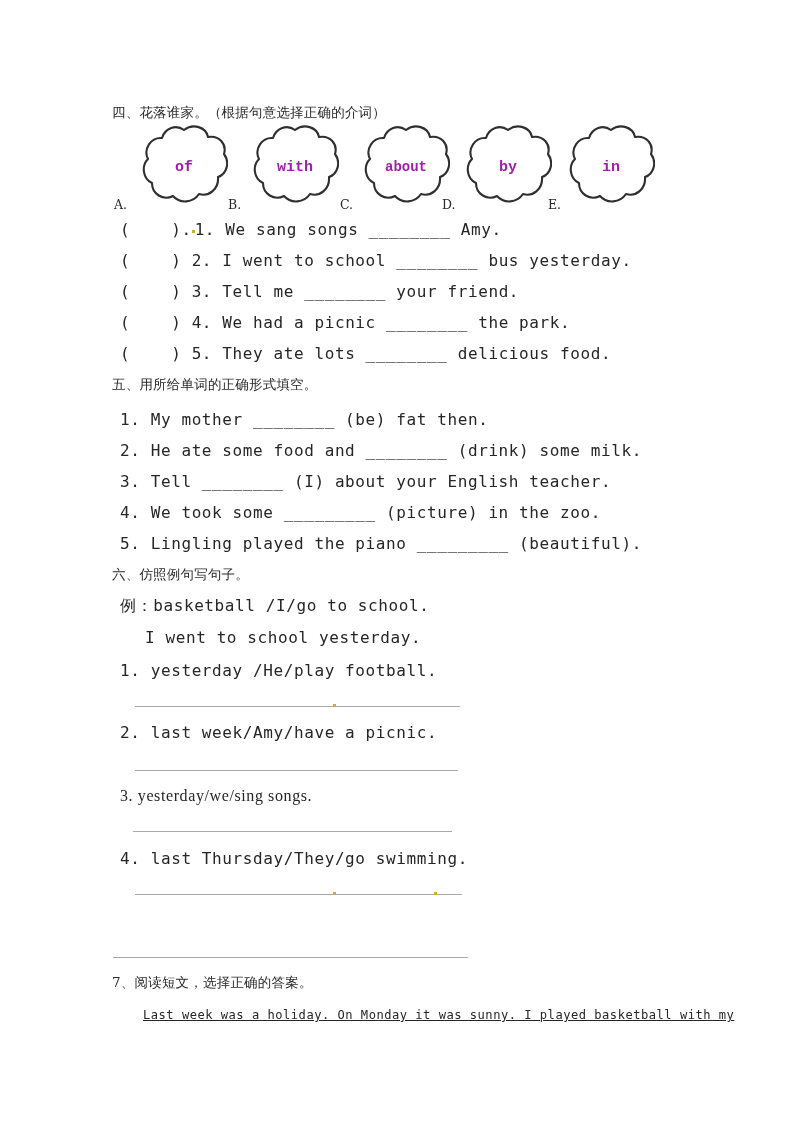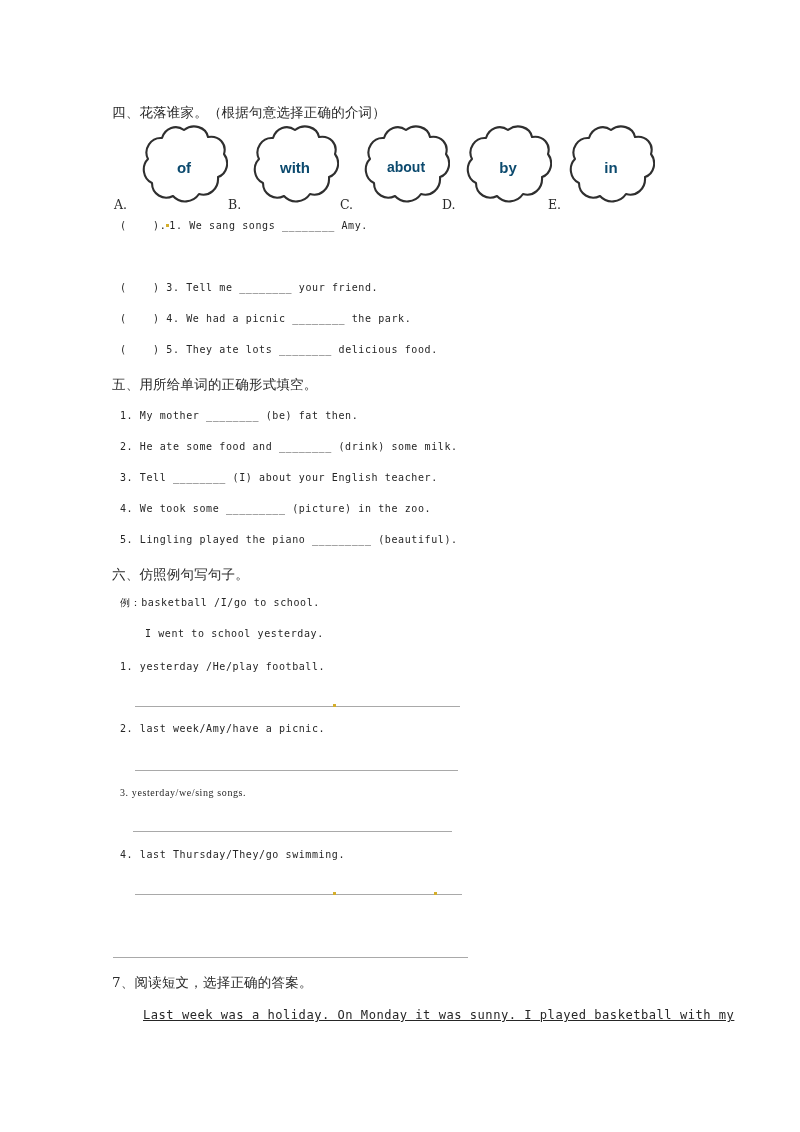--- a/index.html
+++ b/index.html
@@ -31,21 +31,21 @@
     font-size: 13.5px;
     letter-spacing: 0.2px;
     color: #2b2b2b;
     white-space: nowrap;
   }
 
   
   .en-line {
     position: absolute;
     font-family: "DejaVu Sans Mono", "Liberation Mono", monospace;
-    font-size: 10px;
+    font-size: 16px;
     letter-spacing: 0.6px;
     color: #262626;
     white-space: pre;
   }
   .en-line.small {
     font-size: 12.1px;
     letter-spacing: 0.5px;
   }
 
   
@@ -76,24 +76,24 @@
   }
   .flower-text {
     position: absolute;
     left: 0;
     top: 0;
     width: 88px;
     height: 82px;
     display: flex;
     align-items: center;
     justify-content: center;
-    font-family: Liberation Sans, sans-serif;
+    font-family: Liberation Mono, monospace;
     font-size: 15px;
     font-weight: 700;
-    color: #0c4a6e;
+    color: #a21caf;
     padding-top: 4px;
     box-sizing: border-box;
   }
 
   
   .rule {
     position: absolute;
     height: 1px;
     background: #a9a9a9;
   }
@@ -201,20 +201,21 @@
                  C3 55 1 42 8 35
                  C3 25 11 13 22 14
                  C25 4 36 0 44 6 Z" fill="#ffffff" stroke="#2f2f2f" stroke-width="2.1" stroke-linejoin="round"></path>
       </svg>
       <div class="flower-text">in</div>
     </div>
   </div>
 
   <div class="en-line" style="left:120px; top:220px;"><span>(    ).</span><span class="inline-dot"></span><span>1.</span> <span>We sang songs ________ Amy.</span></div>
 
+  <div class="en-line" style="left:120px; top:251px;"><span>(    )</span> <span>2.</span> <span>I went to school ________ bus yesterday.</span></div>
 
   <div class="en-line" style="left:120px; top:282px;"><span>(    )</span> <span>3.</span> <span>Tell me ________ your friend.</span></div>
 
   <div class="en-line" style="left:120px; top:313px;"><span>(    )</span> <span>4.</span> <span>We had a picnic ________ the park.</span></div>
 
   <div class="en-line" style="left:120px; top:344px;text-align:center;"><span>(    )</span> <span>5.</span> <span>They ate lots ________ delicious food.</span></div>
 
   <div class="cjk-heading" style="top:376px;font-family:Liberation Mono, monospace;">五、用所给单词的正确形式填空。</div>
 
   <div class="en-line" style="left:120px; top:410px;">1. My mother ________ (be) fat then.</div>

